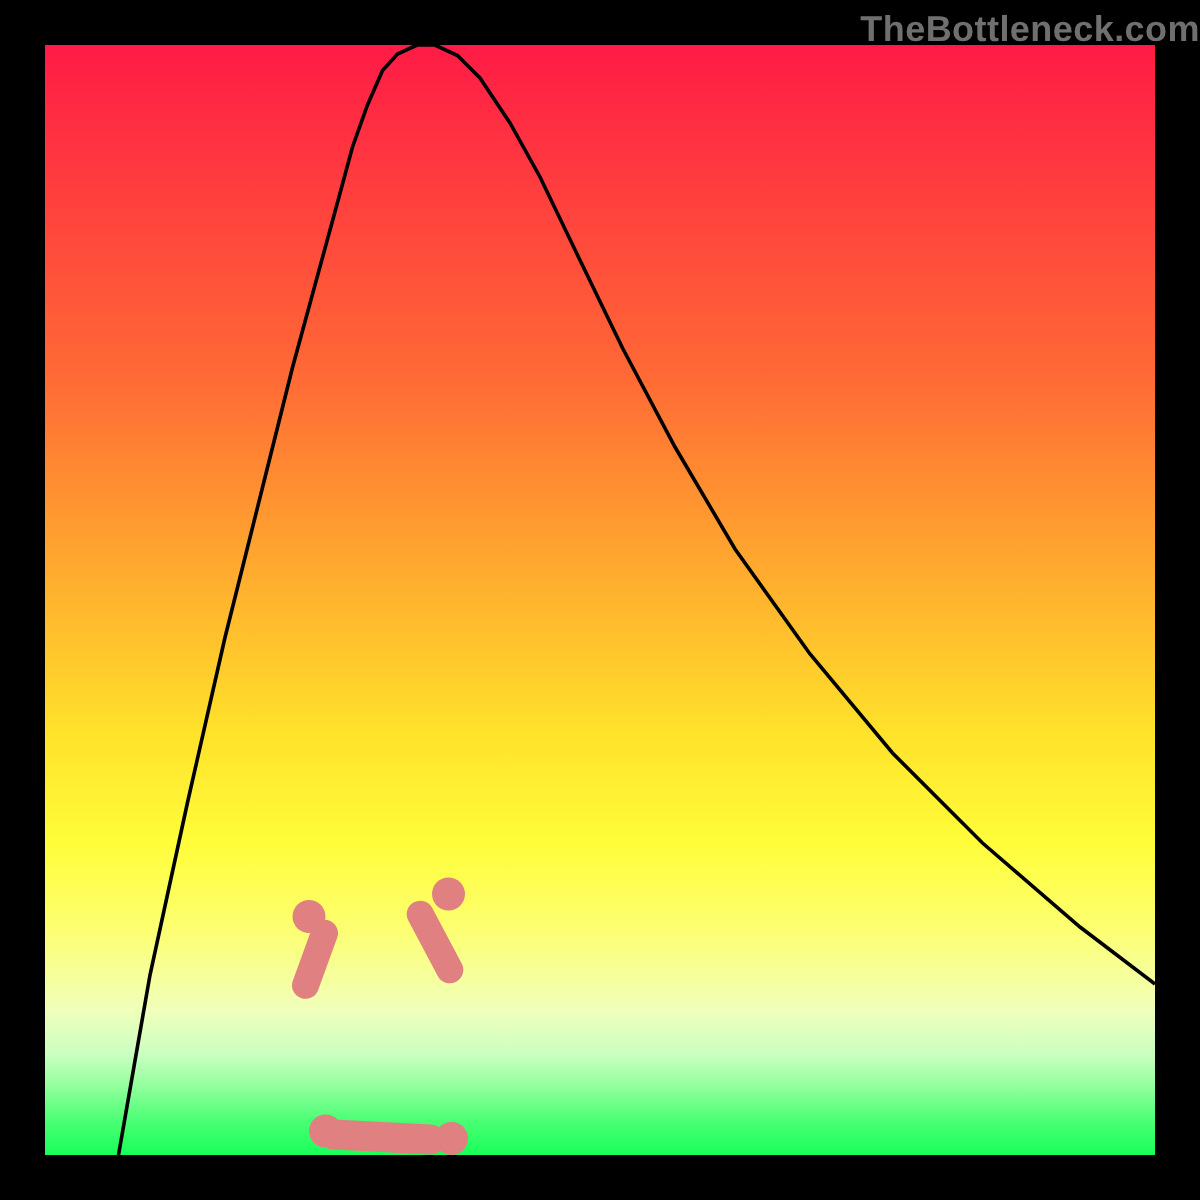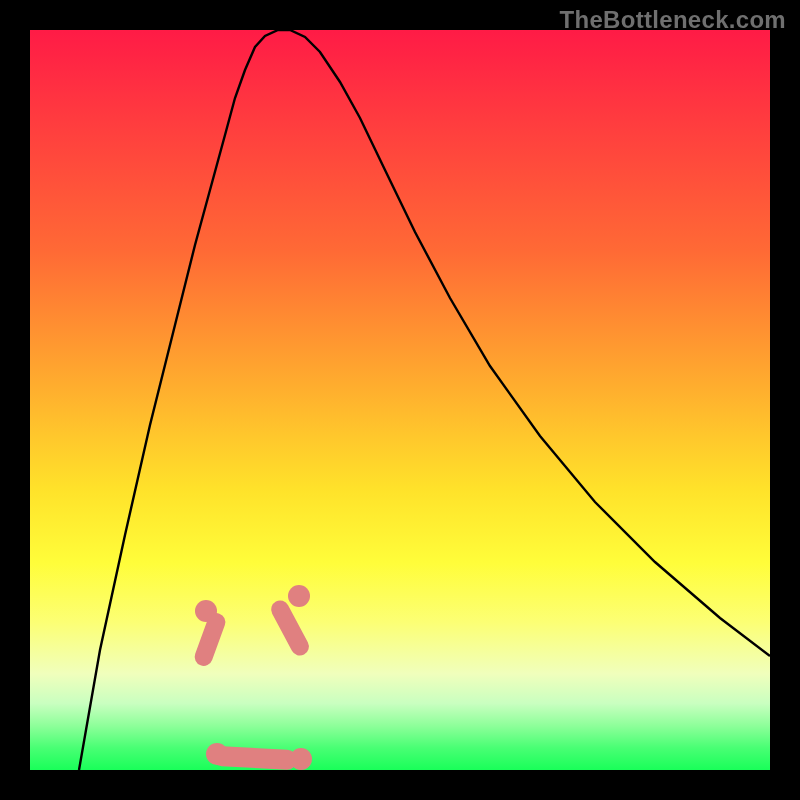--- a/index.html
+++ b/index.html
@@ -13,21 +13,21 @@
   }
   .frame {
     position: relative;
     width: 800px;
     height: 800px;
     background: #000;
   }
   .watermark {
     position: absolute;
     top: 6px;
-    right: 14px;
+    right: 0;
     color: #6f6f6f;
     font-size: 24px;
     font-weight: 600;
     letter-spacing: 0.3px;
     z-index: 5;
   }
   .plot-area {
     position: absolute;
     left: 30px;
     top: 30px;

